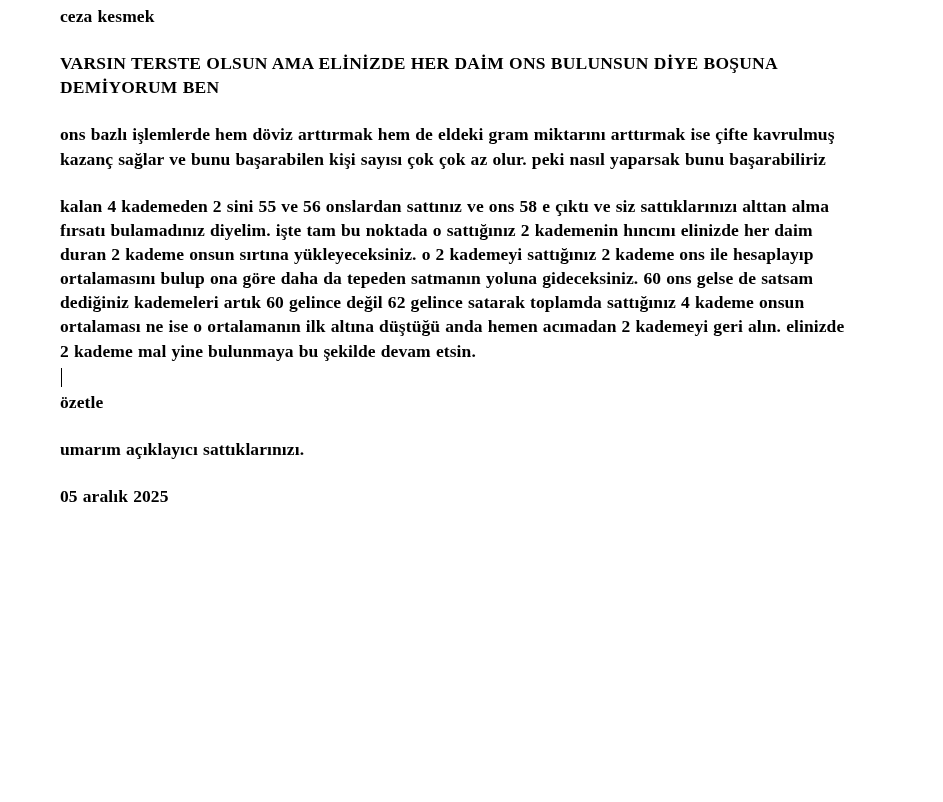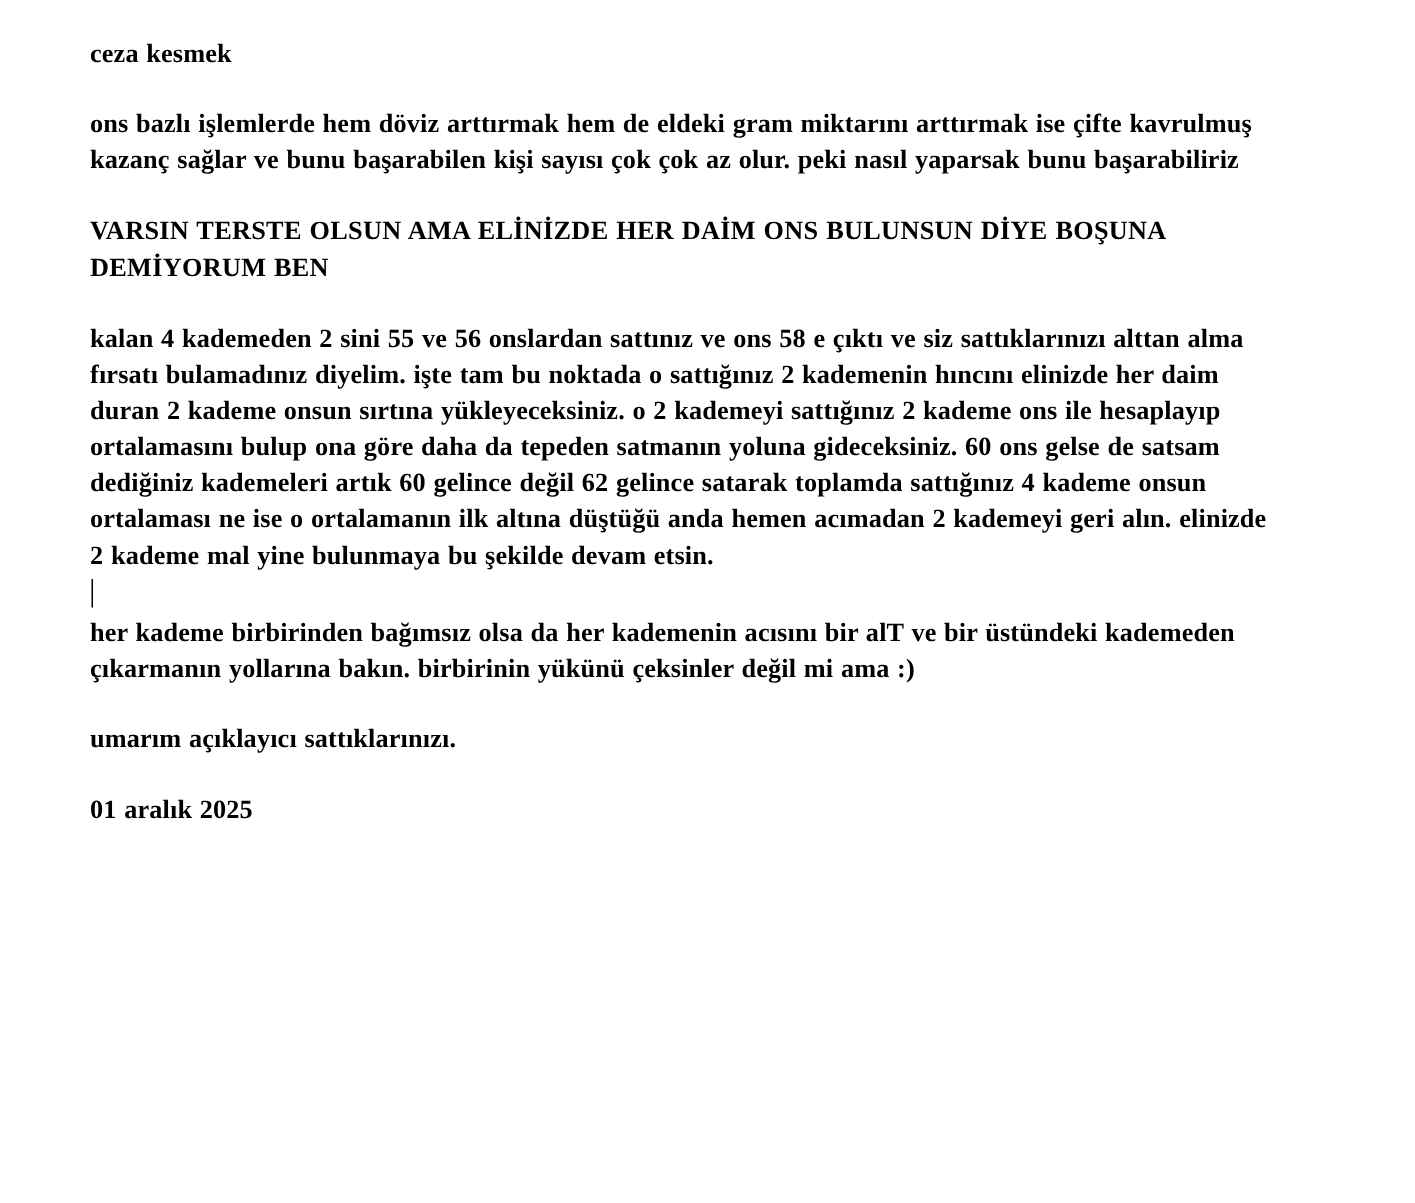--- a/index.html
+++ b/index.html
@@ -11,21 +11,21 @@
     width: 943px;
     height: 802px;
     font-family: "Liberation Serif", "DejaVu Serif", serif;
     color: #000000;
     overflow: hidden;
   }
   .page {
     box-sizing: border-box;
     width: 915px;
     height: 802px;
-    padding: 23px 60px 0 60px;
+    padding: 4px 60px 0 60px;
     background: #ffffff;
   }
   .para {
     font-size: 17.5px;
     line-height: 1.38;
     font-weight: bold;
     margin: 0 0 23px 0;
     text-align: left;
     letter-spacing: 0.1px;
     word-spacing: 0.6px;
@@ -54,29 +54,29 @@
   }
 </style>
 </head>
 <body>
 
 <div class="page">
 
   <p class="para">ceza kesmek</p>
 
 
+  <p class="para caps">VARSIN TERSTE OLSUN AMA ELİNİZDE HER DAİM ONS BULUNSUN DİYE BOŞUNA DEMİYORUM BEN</p>
+
   <p class="para">ons bazlı işlemlerde hem döviz arttırmak hem de eldeki gram miktarını arttırmak ise çifte kavrulmuş kazanç sağlar ve bunu başarabilen kişi sayısı çok çok az olur. peki nasıl yaparsak bunu başarabiliriz</p>
-
-  <p class="para caps">VARSIN TERSTE OLSUN AMA ELİNİZDE HER DAİM ONS BULUNSUN DİYE BOŞUNA DEMİYORUM BEN</p>
 
 
   <p class="para last-block">kalan 4 kademeden 2 sini 55 ve 56 onslardan sattınız ve ons 58 e çıktı ve siz sattıklarınızı alttan alma fırsatı bulamadınız diyelim. işte tam bu noktada o sattığınız 2 kademenin hıncını elinizde her daim duran 2 kademe onsun sırtına yükleyeceksiniz. o 2 kademeyi sattığınız 2 kademe ons ile hesaplayıp ortalamasını bulup ona göre daha da tepeden satmanın yoluna gideceksiniz. 60 ons gelse de satsam dediğiniz kademeleri artık 60 gelince değil 62 gelince satarak toplamda sattığınız 4 kademe onsun ortalaması ne ise o ortalamanın ilk altına düştüğü anda hemen acımadan 2 kademeyi geri alın. elinizde 2 kademe mal yine bulunmaya bu şekilde devam etsin.</p>
 
   <div class="caret-line"><span class="caret"></span></div>
 
+  <p class="para short">özetle</p>
 
-  <p class="para">her kademe birbirinden bağımsız olsa da her kademenin acısını bir alT ve bir üstündeki kademeden çıkarmanın yollarına bakın. birbirinin yükünü çeksinler değil mi ama :)</p>
 
   <p class="para">umarım açıklayıcı sattıklarınızı.</p>
 
-  <p class="para">01 aralık 2025</p>
+  <p class="para">05 aralık 2025</p>
 
 </div>
 
 </body></html>

